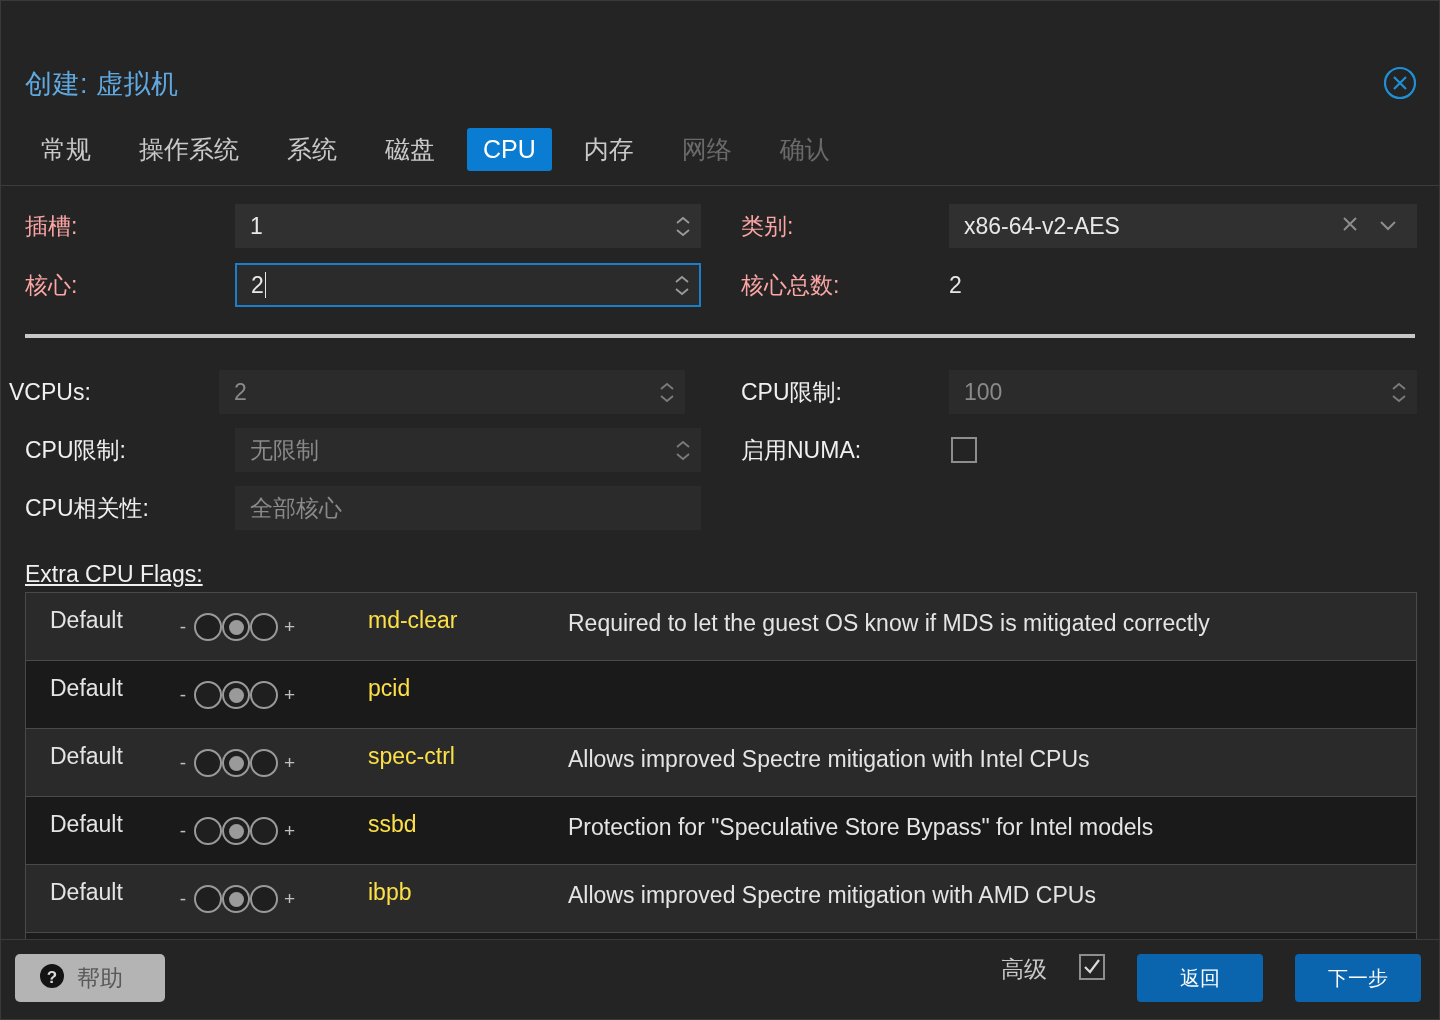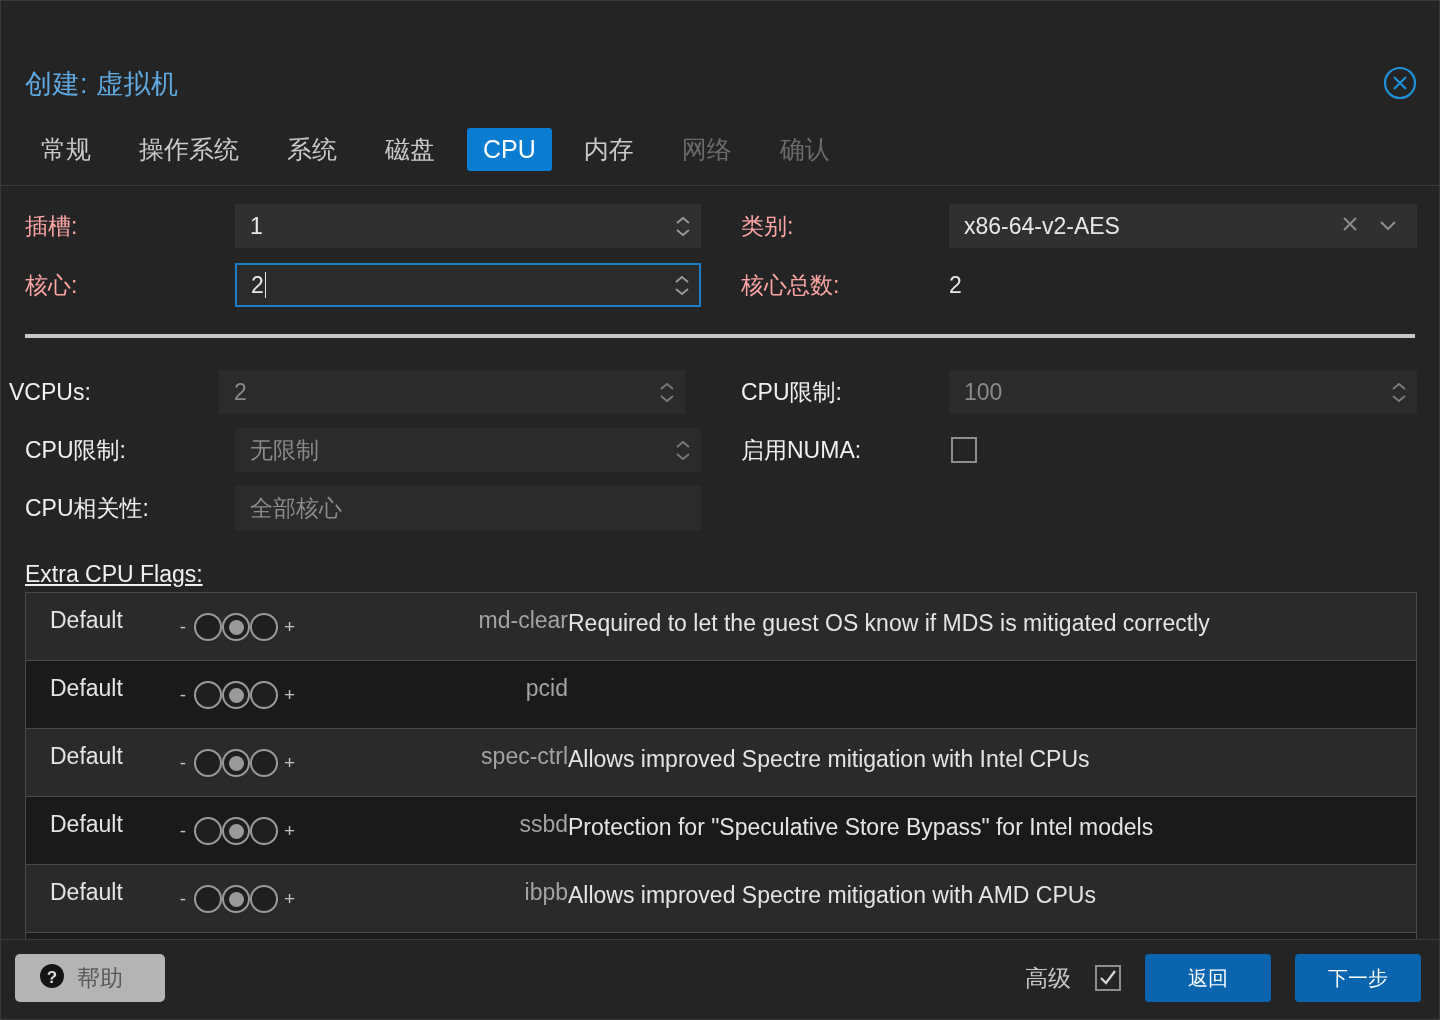--- a/index.html
+++ b/index.html
@@ -140,21 +140,21 @@
   .tri-circles { display: flex; }
   .tri-c {
     width: 28px; height: 28px; border-radius: 50%;
     border: 2px solid #9a9a9a; background: #1f1f1f;
     display: flex; align-items: center; justify-content: center;
     cursor: pointer;
   }
   .tri-c .dot { width: 15px; height: 15px; border-radius: 50%; background: #9a9a9a; }
   .fc-name {
     flex: 0 0 200px;
-    font-size: 23px; color: #a3a3a3; white-space: nowrap; text-align: right;
+    font-size: 23px; color: #fde047; white-space: nowrap;
   }
   .fc-desc {
     flex: 1 1 auto; padding-right: 24px;
     font-size: 23px; color: #e4e4e4; line-height: 1.42;
   }
 
   
   #footer {
     height: 80px; flex: 0 0 80px;
     position: relative;
@@ -164,21 +164,21 @@
   #help-button {
     position: absolute; left: 14px; top: 14px;
     width: 150px; height: 48px;
     background: #b4b4b4; border-radius: 5px;
     display: flex; align-items: center; gap: 12px;
     padding-left: 24px; cursor: pointer;
   }
   #help-label { font-size: 23px; color: #595959; }
   #footer-right {
     position: absolute; right: 18px; top: 14px;
-    display: flex; align-items: center; gap: 24px;
+    display: flex; align-items: flex-start; gap: 32px;
   }
   #adv-label { font-size: 23px; color: #c9c9c9; }
   #adv-check {
     position: relative; width: 26px; height: 26px;
     border: 2px solid #8e8e8e; display: flex;
     align-items: center; justify-content: center; cursor: pointer;
   }
   .nav-button {
     width: 126px; height: 48px; border-radius: 4px;
     background: #0a64ae; color: #ffffff; font-size: 20px;

